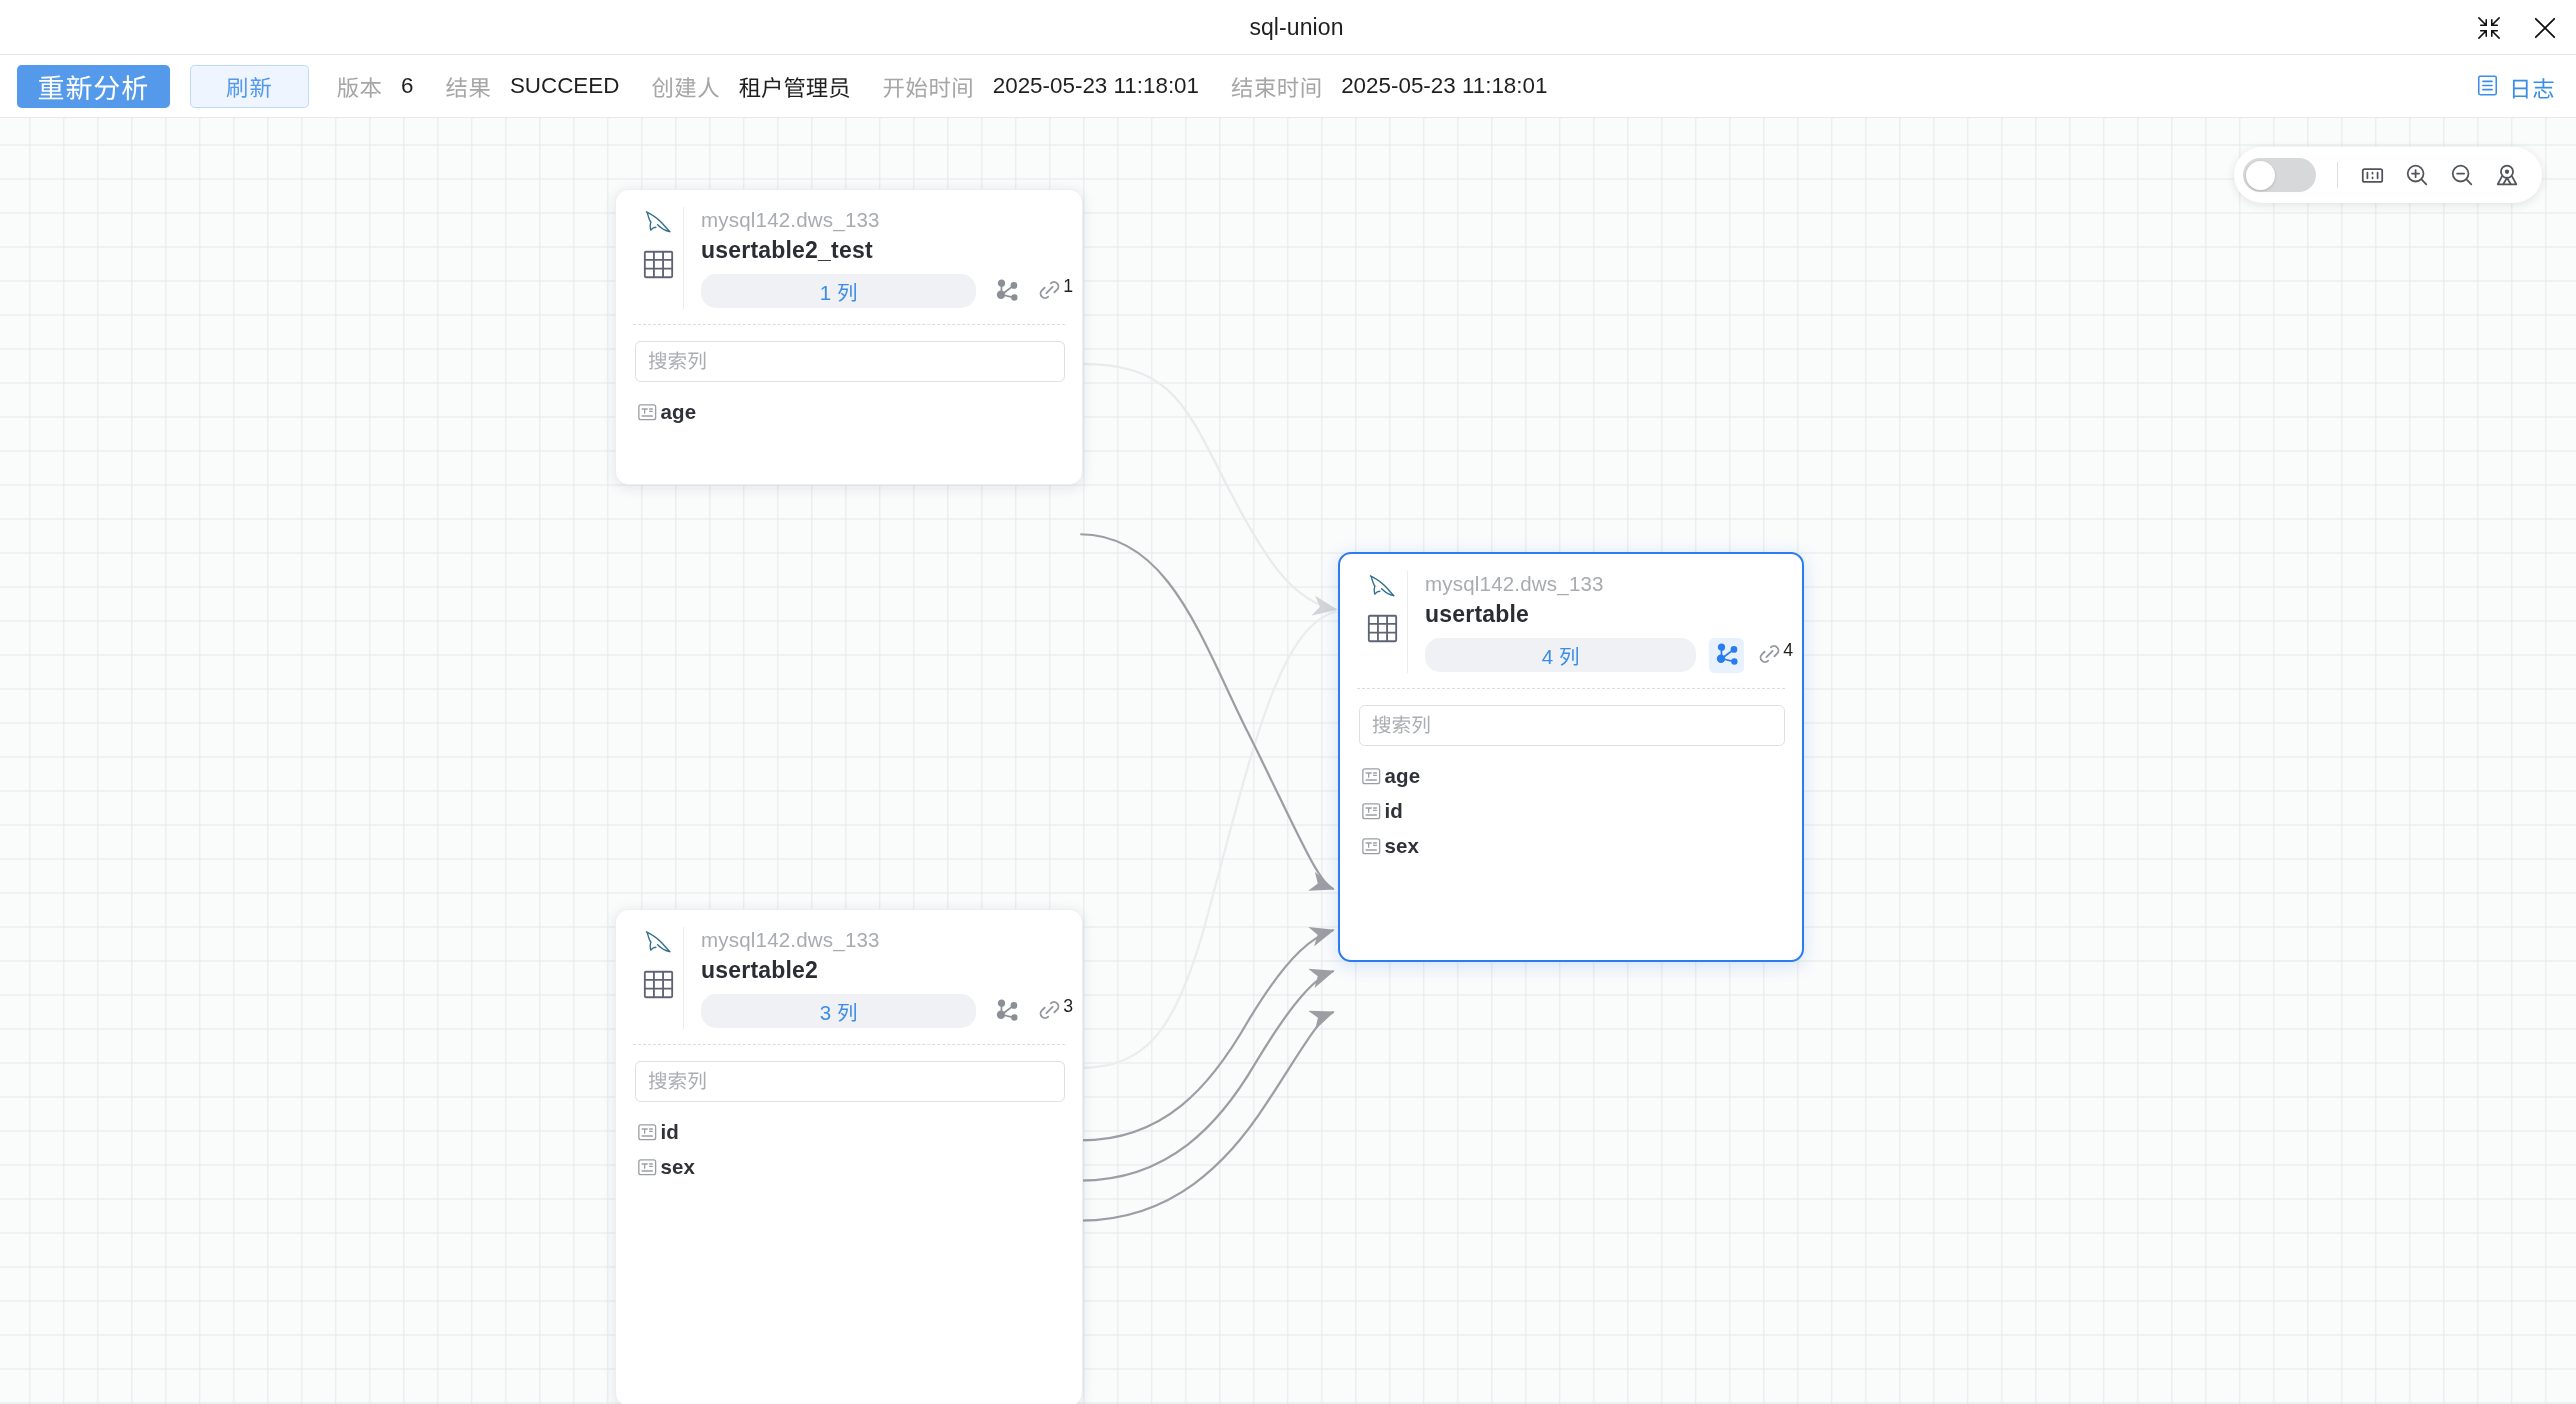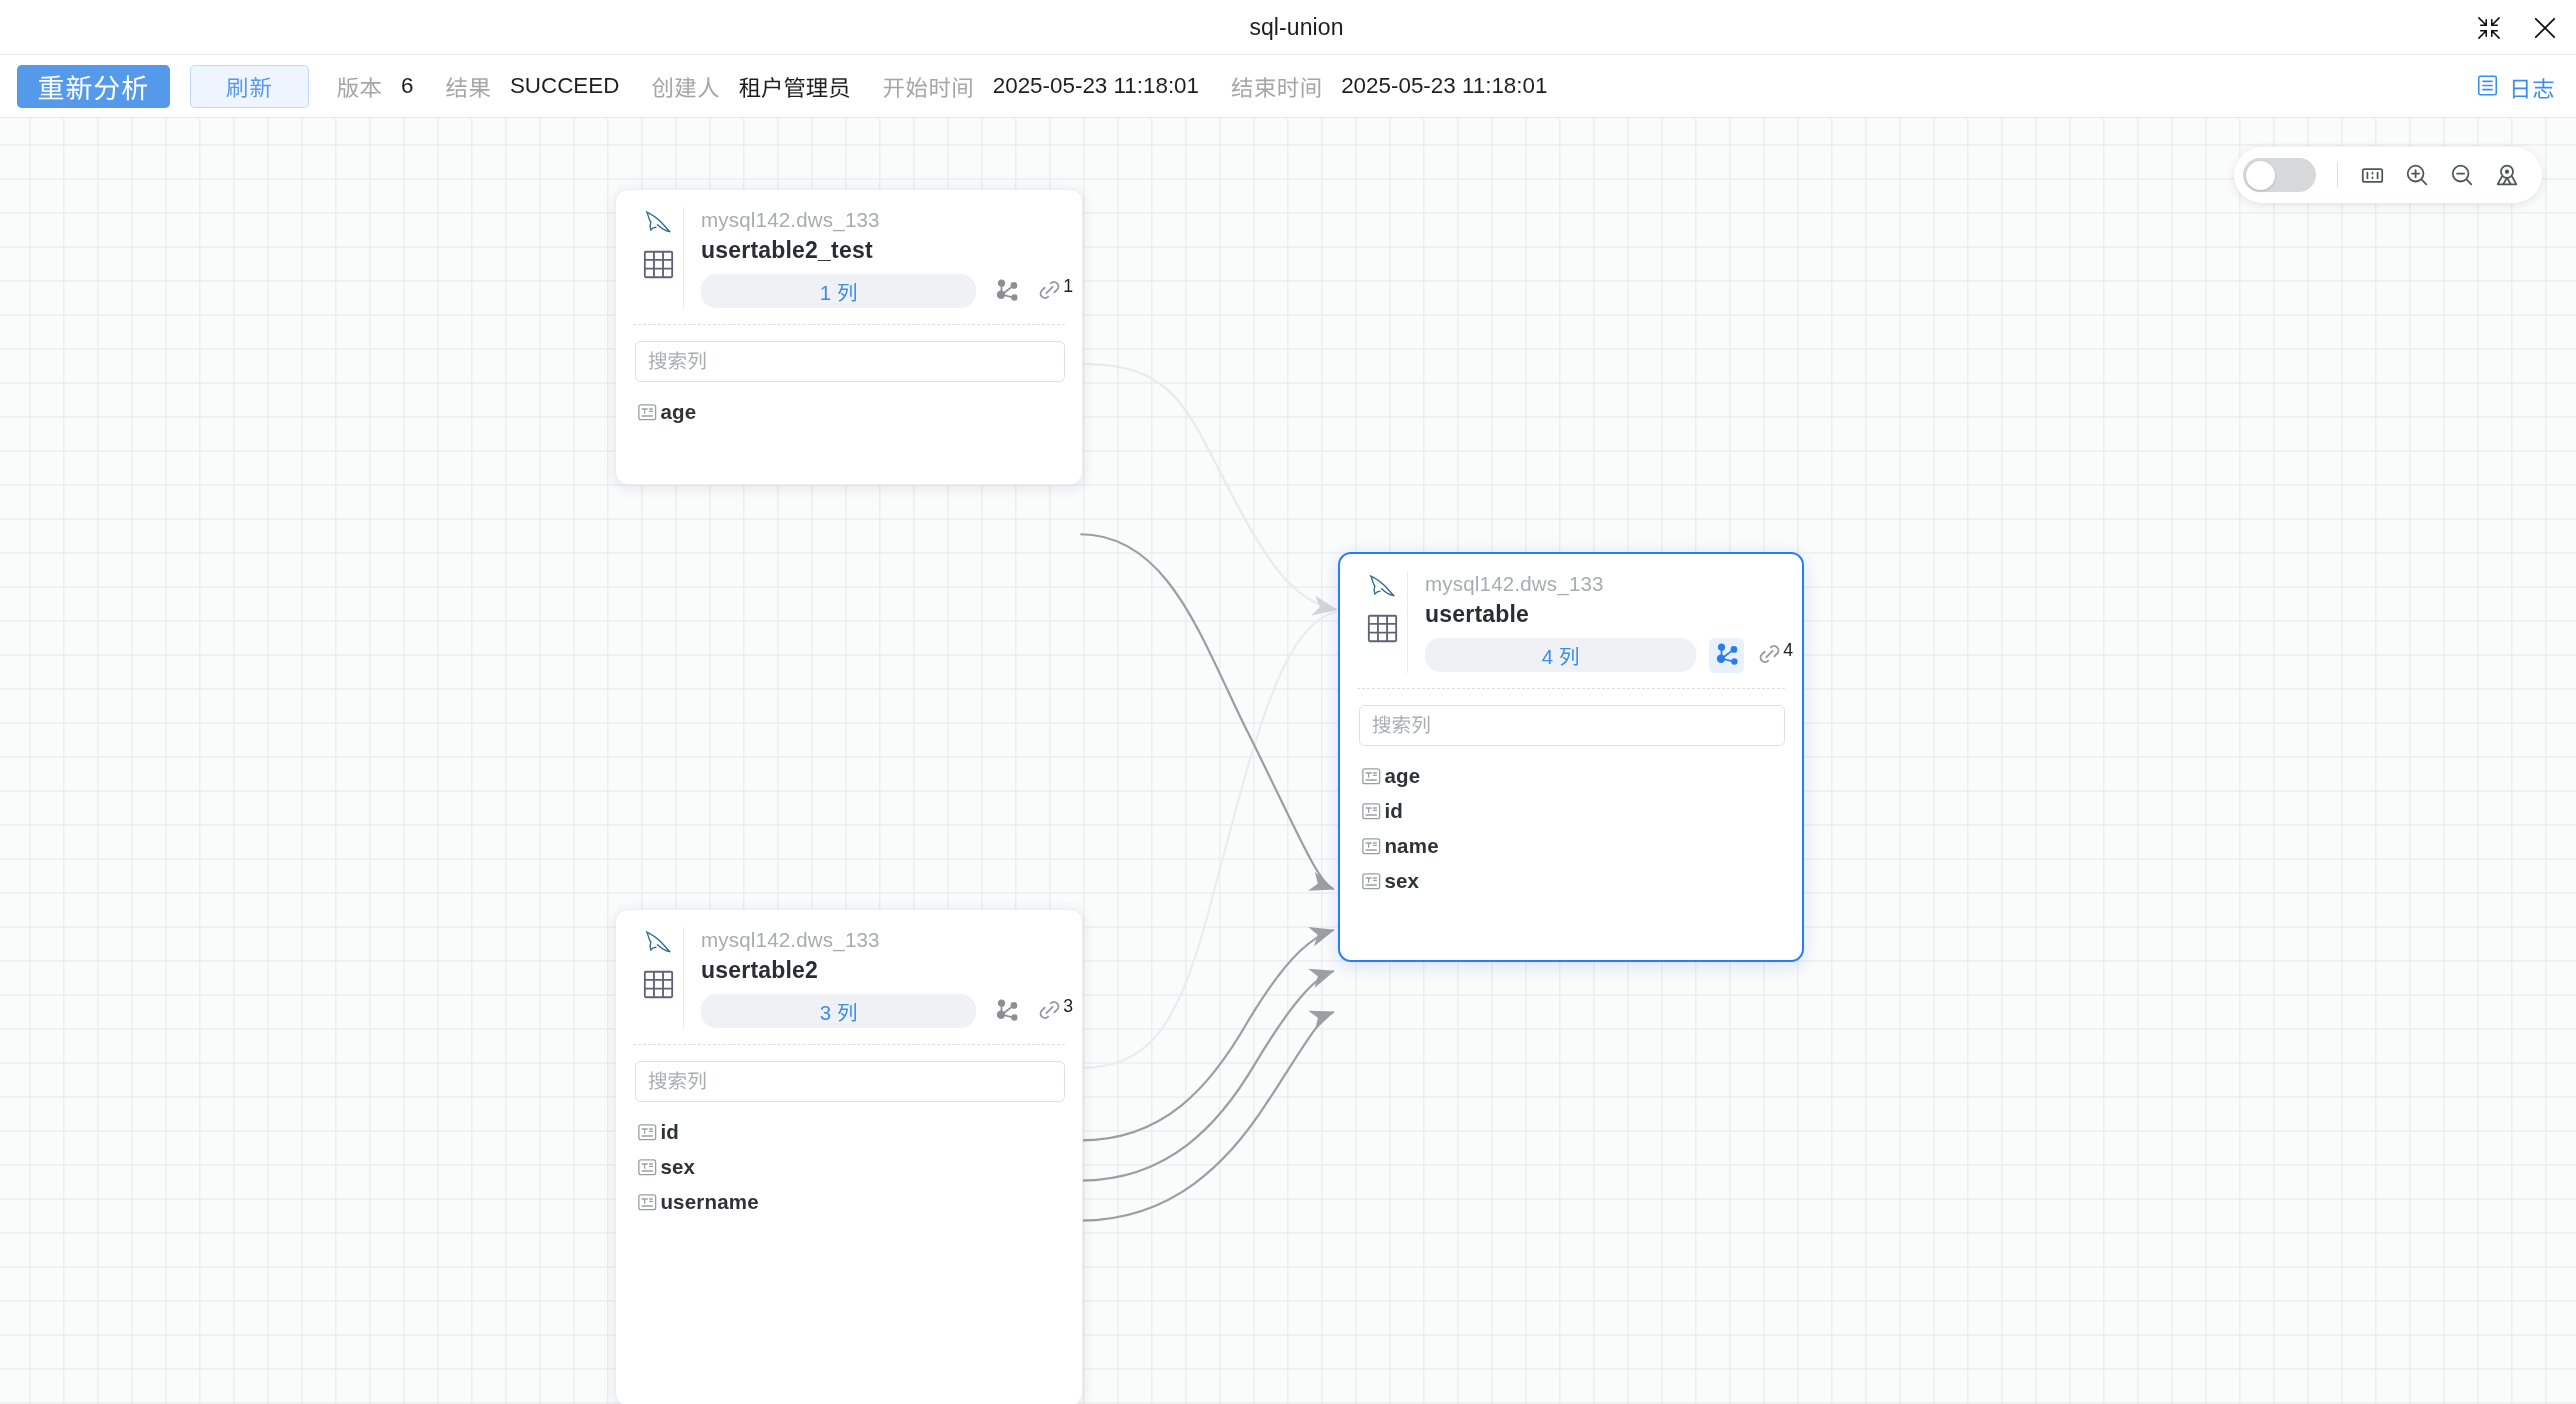--- a/index.html
+++ b/index.html
@@ -420,29 +420,20 @@
           </span>
           <span class="col-label">id</span>
         </div>
         <div class="col-row">
           <span class="col-type-icon">
             <svg width="20.5" height="20.5" viewBox="0 0 22 22" fill="none" stroke="#9a9ea4" stroke-width="1.4">
               <rect x="2" y="3" width="18" height="16" rx="2.2"></rect>
               <path d="M5.5 7.5 H11 M8.2 7.5 V12 M13.5 7.5 H16.5 M13.5 10 H16.5 M5.5 15 H16.5" stroke-linecap="round"></path>
             </svg>
           </span>
-          <span class="col-label">name</span>
-        </div>
-        <div class="col-row">
-          <span class="col-type-icon">
-            <svg width="20.5" height="20.5" viewBox="0 0 22 22" fill="none" stroke="#9a9ea4" stroke-width="1.4">
-              <rect x="2" y="3" width="18" height="16" rx="2.2"></rect>
-              <path d="M5.5 7.5 H11 M8.2 7.5 V12 M13.5 7.5 H16.5 M13.5 10 H16.5 M5.5 15 H16.5" stroke-linecap="round"></path>
-            </svg>
-          </span>
           <span class="col-label">sex</span>
         </div>
       </div>
     </div>
   </div>
 
   <div class="node" style="left:615px; top:791px; width:468px; height:497px;">
     <div class="node-head">
       <div class="node-head-icons">
         <span>
@@ -503,27 +494,18 @@
         </div>
         <div class="col-row">
           <span class="col-type-icon">
             <svg width="20.5" height="20.5" viewBox="0 0 22 22" fill="none" stroke="#9a9ea4" stroke-width="1.4">
               <rect x="2" y="3" width="18" height="16" rx="2.2"></rect>
               <path d="M5.5 7.5 H11 M8.2 7.5 V12 M13.5 7.5 H16.5 M13.5 10 H16.5 M5.5 15 H16.5" stroke-linecap="round"></path>
             </svg>
           </span>
           <span class="col-label">sex</span>
         </div>
-        <div class="col-row">
-          <span class="col-type-icon">
-            <svg width="20.5" height="20.5" viewBox="0 0 22 22" fill="none" stroke="#9a9ea4" stroke-width="1.4">
-              <rect x="2" y="3" width="18" height="16" rx="2.2"></rect>
-              <path d="M5.5 7.5 H11 M8.2 7.5 V12 M13.5 7.5 H16.5 M13.5 10 H16.5 M5.5 15 H16.5" stroke-linecap="round"></path>
-            </svg>
-          </span>
-          <span class="col-label">username</span>
-        </div>
       </div>
     </div>
   </div>
 
 </div>
 
 
 </body></html>

